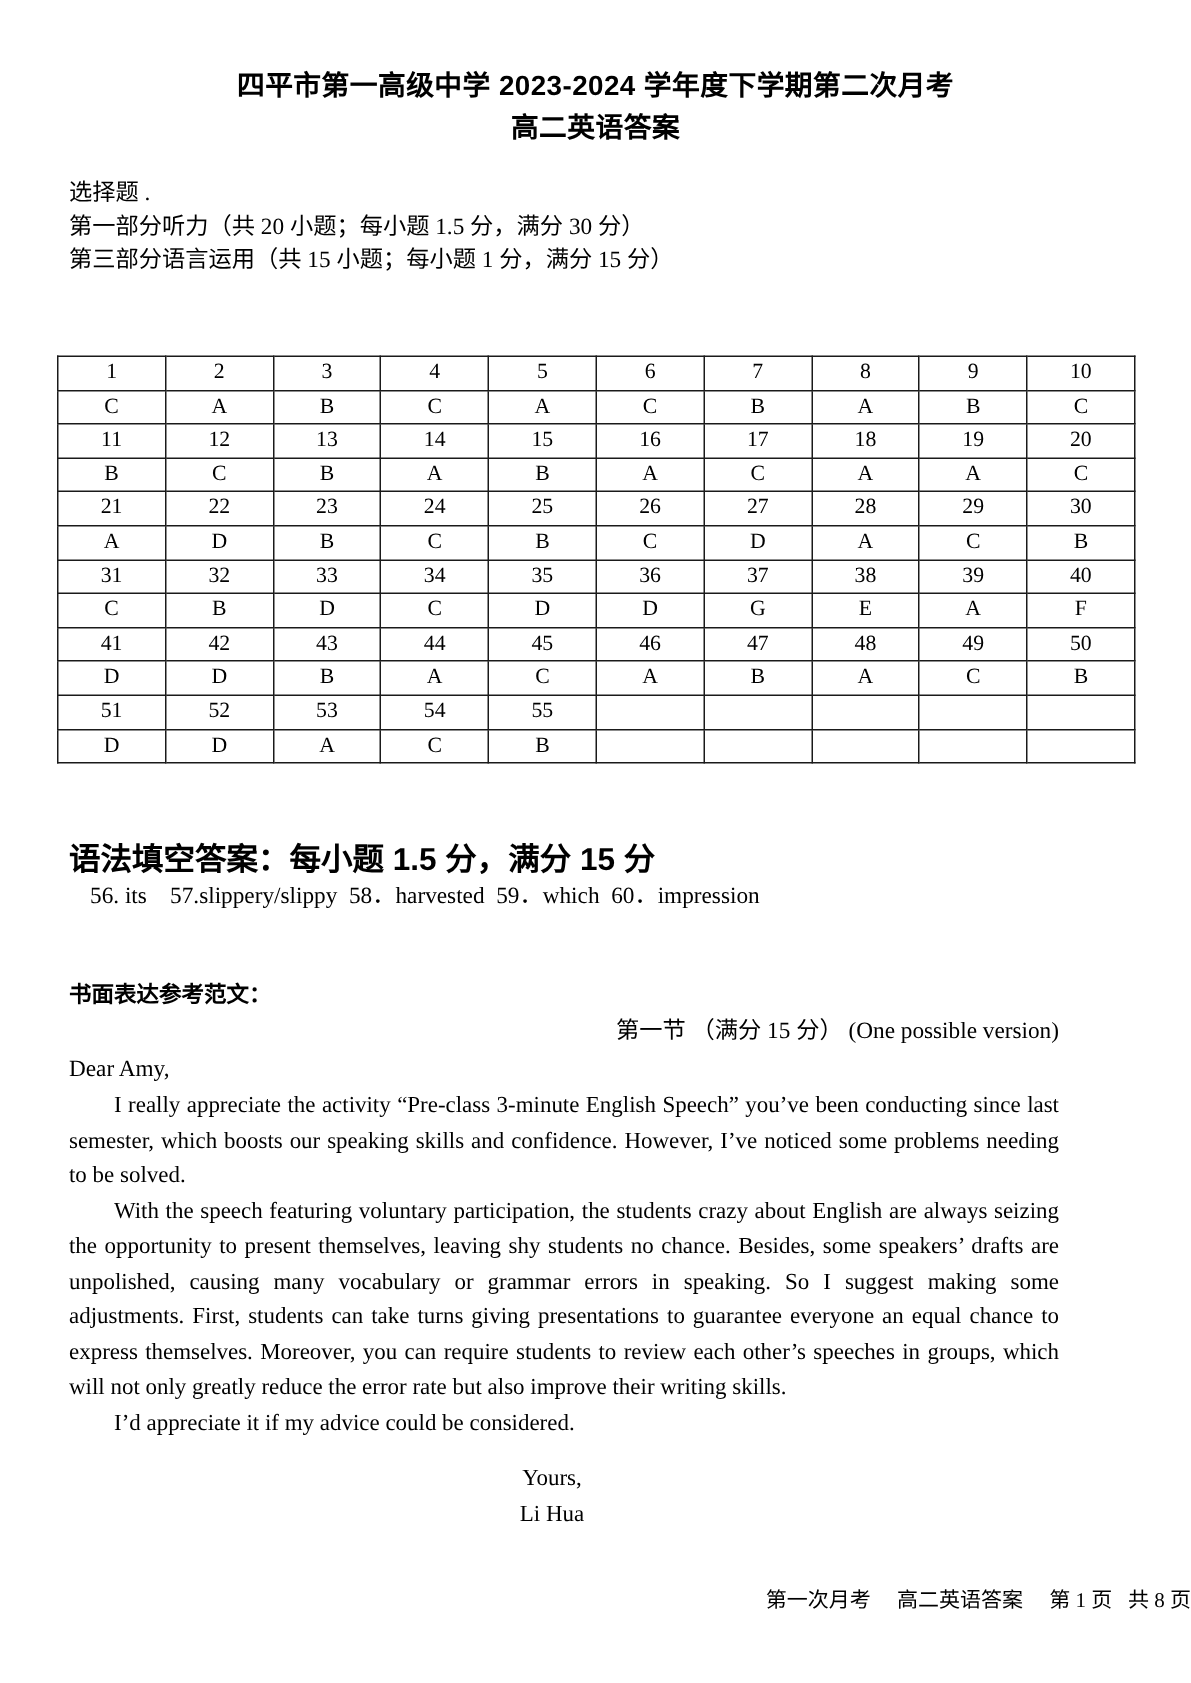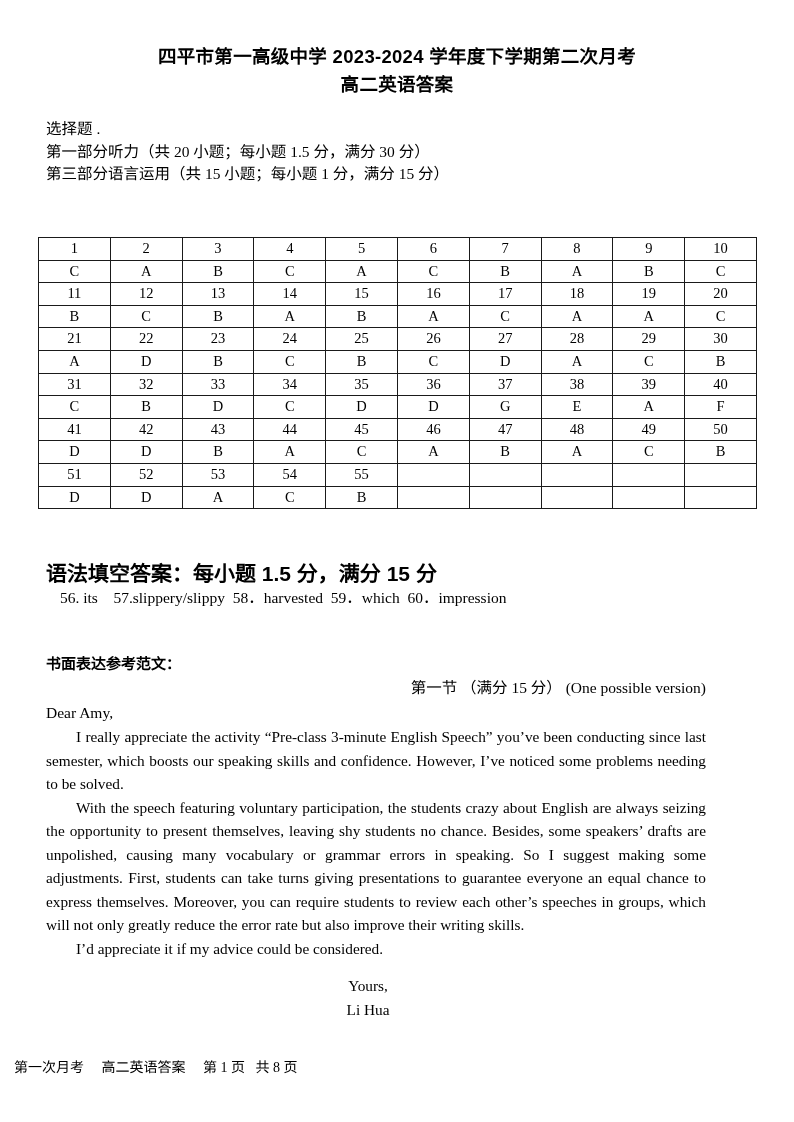--- a/index.html
+++ b/index.html
@@ -133,21 +133,21 @@
     font-size: 15.3px;
     line-height: 23.5px;
   }
 
   
   .footer {
     position: absolute;
     left: 0;
     right: 0;
     top: 1038px;
-    text-align: left;
+    text-align: right;
     font-size: 14px;
     line-height: 20px;
     white-space: pre;
   }
   .footer span { display: inline; }
 </style>
 </head>
 <body>
 
 <div class="page">

